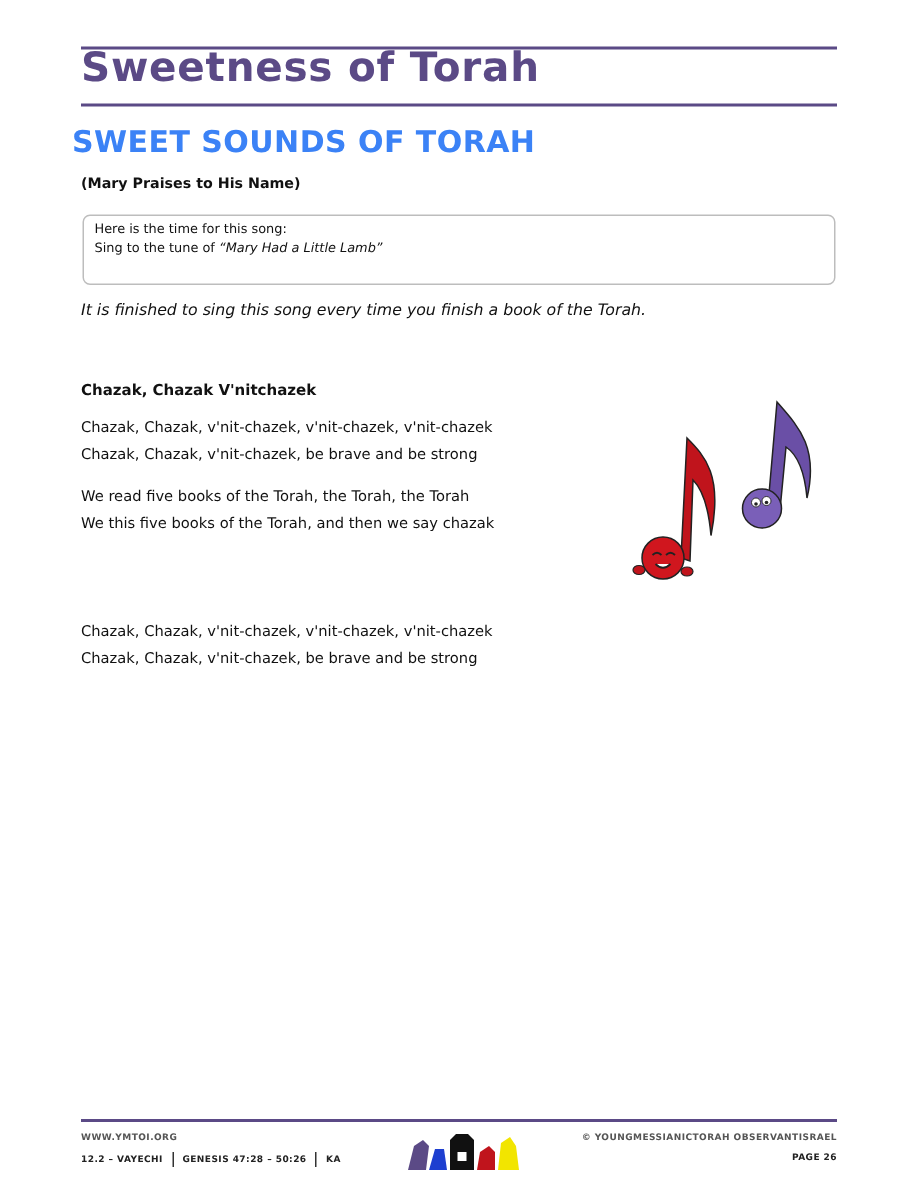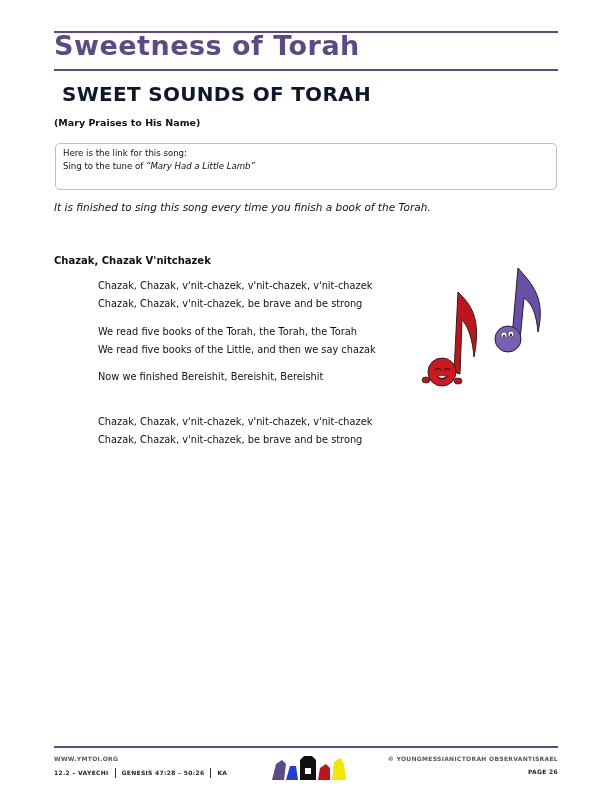--- a/index.html
+++ b/index.html
@@ -1,62 +1,61 @@
 <!DOCTYPE html>
 <html><head>
   <meta charset="utf-8">
   <style>
     html, body { margin:0; padding:0; background:#ffffff; }
     body { width:612px; height:792px; position:relative; overflow:hidden; font-family:"DejaVu Sans", sans-serif; color:#111; }
     .rule { position:absolute; left:54px; width:504px; background:#5b4a86; }
     .title { position:absolute; left:54px; width:504px; top:30px; text-align:left; font-family:"DejaVu Sans", sans-serif; font-weight:bold; font-size:27px; color:#5b4a86; letter-spacing:0.5px; }
-    .h2 { position:absolute; left:62px; top:82px; font-family:"DejaVu Sans", sans-serif; font-weight:bold; font-size:20px; color:#0f172a; letter-spacing:0.3px; }
+    .h2 { position:absolute; left:48px; top:82px; font-family:"DejaVu Sans", sans-serif; font-weight:bold; font-size:20px; color:#3b82f6; letter-spacing:0.3px; }
     .sub { position:absolute; left:54px; top:117px; font-family:"DejaVu Sans", sans-serif; font-weight:bold; font-size:9.5px; color:#111; }
     .box { position:absolute; left:55px; top:143px; width:502px; height:47px; border:1px solid #bdbdbd; border-radius:5px; box-sizing:border-box; padding:3px 7px; font-size:8.6px; line-height:12.5px; }
     .box .link { color:#2a3fb0; }
     .box em { font-style:italic; }
     .note { position:absolute; left:54px; top:201px; font-family:"DejaVu Sans", sans-serif; font-style:italic; font-size:10.5px; color:#111; }
     .song-title { position:absolute; left:54px; top:255px; font-weight:bold; font-size:10px; }
-    .verse { position:absolute; left:54px; font-size:9.8px; line-height:18px;margin-left:44px; }
+    .verse { position:absolute; left:54px; font-size:9.8px; line-height:18px; }
     .notes { position:absolute; left:408px; top:262px; width:150px; height:130px; }
     .footer-rule { position:absolute; left:54px; width:504px; top:746px; height:2px; background:#5b4a86; }
     .foot { position:absolute; font-size:6px; font-weight:bold; color:#555; letter-spacing:0.3px; }
     .foot.dark { color:#222; }
     .sep { display:inline-block; width:1px; height:10px; background:#333; vertical-align:middle; margin:0 6px; }
     .logo { position:absolute; left:268px; top:752px; width:82px; height:30px; }
   </style>
 </head>
 <body>
 
 <div class="rule" style="top:31px;height:2px;"></div>
 <div class="title">Sweetness of Torah</div>
 <div class="rule" style="top:69px;height:2px;"></div>
 
 <div class="h2">SWEET SOUNDS OF TORAH</div>
 <div class="sub">(Mary Praises to His Name)</div>
 
 <div class="box">
-  <div>Here is the link for this song:</div>
+  <div>Here is the time for this song:</div>
   <div><span>Sing to the tune of </span><em>“Mary Had a Little Lamb”</em></div>
 </div>
 
 <div class="note">It is finished to sing this song every time you finish a book of the Torah.</div>
 
 <div class="song-title">Chazak, Chazak V'nitchazek</div>
 
 <div class="verse" style="top:277px;">
   <div>Chazak, Chazak, v'nit-chazek, v'nit-chazek, v'nit-chazek</div>
   <div>Chazak, Chazak, v'nit-chazek, be brave and be strong</div>
 </div>
 <div class="verse" style="top:323px;">
   <div>We read five books of the Torah, the Torah, the Torah</div>
-  <div>We read five books of the Little, and then we say chazak</div>
+  <div>We this five books of the Torah, and then we say chazak</div>
 </div>
 <div class="verse" style="top:368px;">
-  <div>Now we finished Bereishit, Bereishit, Bereishit</div>
 </div>
 <div class="verse" style="top:413px;">
   <div>Chazak, Chazak, v'nit-chazek, v'nit-chazek, v'nit-chazek</div>
   <div>Chazak, Chazak, v'nit-chazek, be brave and be strong</div>
 </div>
 
 <svg class="notes" viewBox="0 0 150 130">
   <g>
     <path d="M46 110 L50 30 C62 42 74 55 66 95 C64 72 58 62 54 58 L52 112 Z" fill="#c0141c" stroke="#222" stroke-width="1"></path>
     <circle cx="34" cy="110" r="14" fill="#d0161e" stroke="#222" stroke-width="1"></circle>

